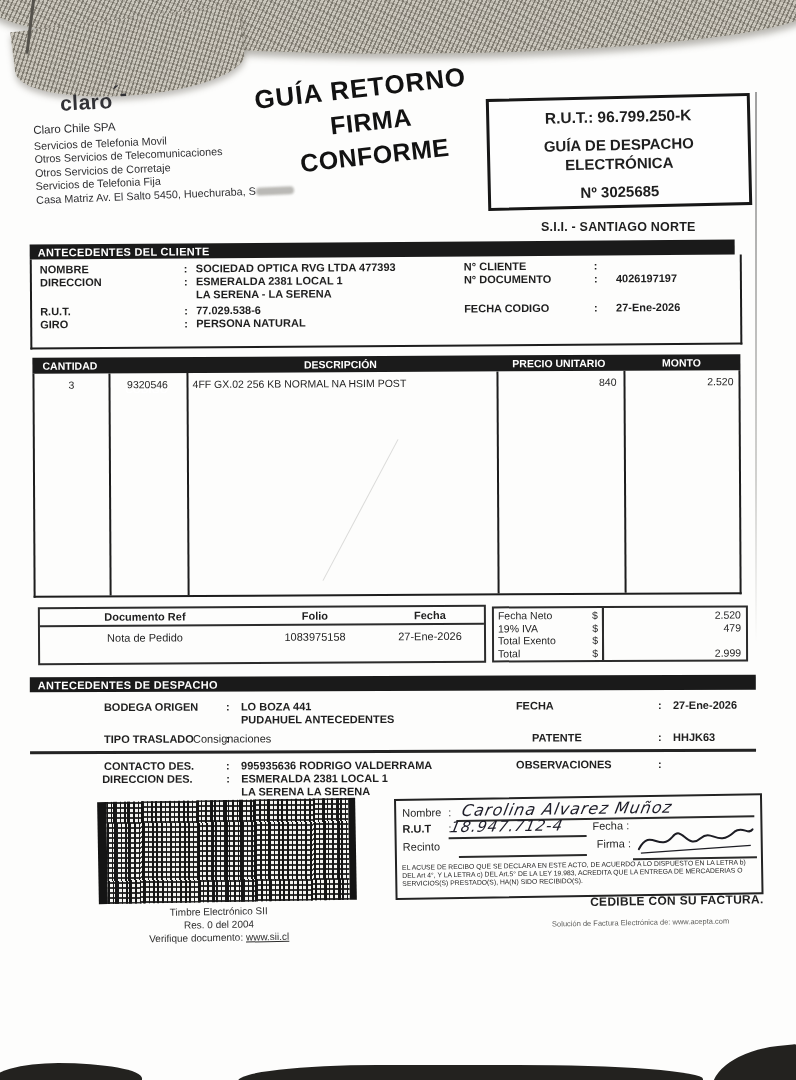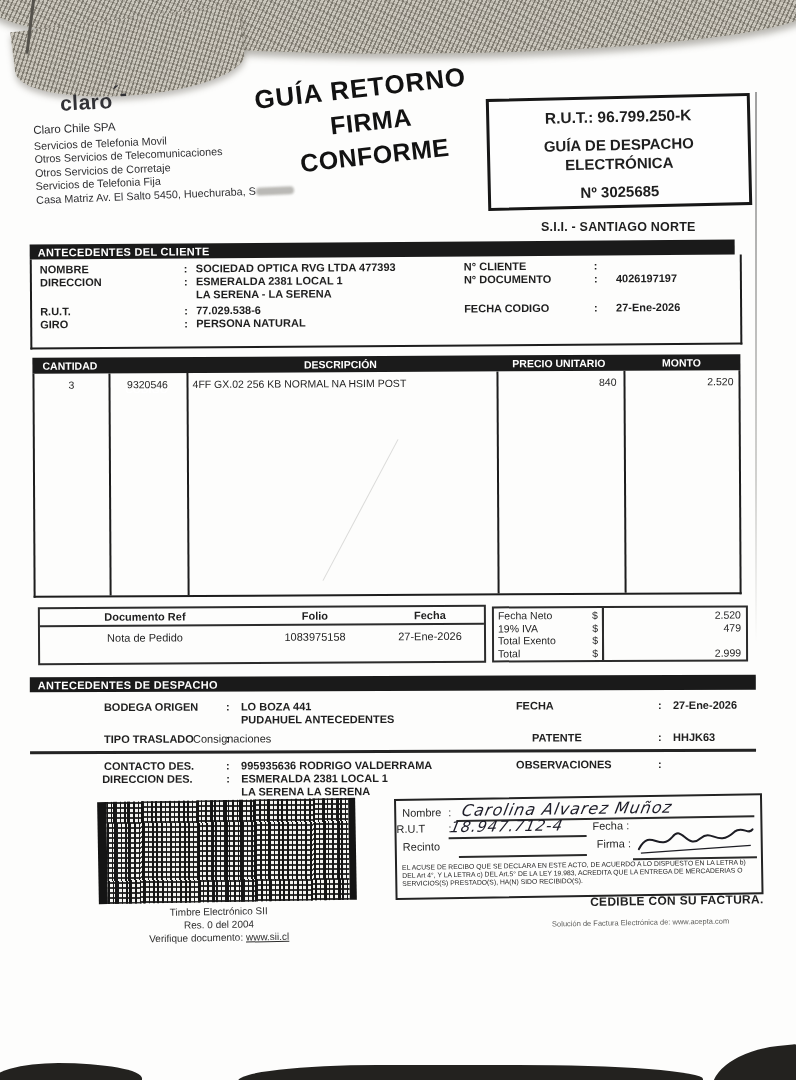--- a/index.html
+++ b/index.html
@@ -290,21 +290,21 @@
   <div class="abs timbre">
     <div>Timbre Electrónico SII</div>
     <div>Res. 0 del 2004</div>
     <div><span>Verifique documento: </span><span class="url">www.sii.cl</span></div>
   </div>
 
   <div class="abs receipt">
     <div class="receipt-box">
       <span class="fl" style="left:6px;top:6px;">Nombre</span>
       <span class="fl" style="left:52px;top:6px;">:</span>
-      <span class="fl" style="left:0;top:22px;">R.U.T</span>
+      <span class="fl" style="left:6px;top:22px;font-weight:bold;">R.U.T</span>
       <span class="fl" style="left:52px;top:22px;">:</span>
       <span class="fl" style="left:6px;top:40px;">Recinto</span>
 
       <span class="fl hand" style="left:66px;top:1px;font-size:16px;">Carolina Alvarez Muñoz</span>
       <div class="hline" style="left:60px;top:20px;width:298px;"></div>
 
       <span class="fl hand" style="left:54px;top:18px;font-size:15px;">18.947.712-4</span>
       <div class="hline" style="left:52px;top:37px;width:138px;"></div>
 
       <span class="fl" style="left:196px;top:22px;">Fecha :</span>

